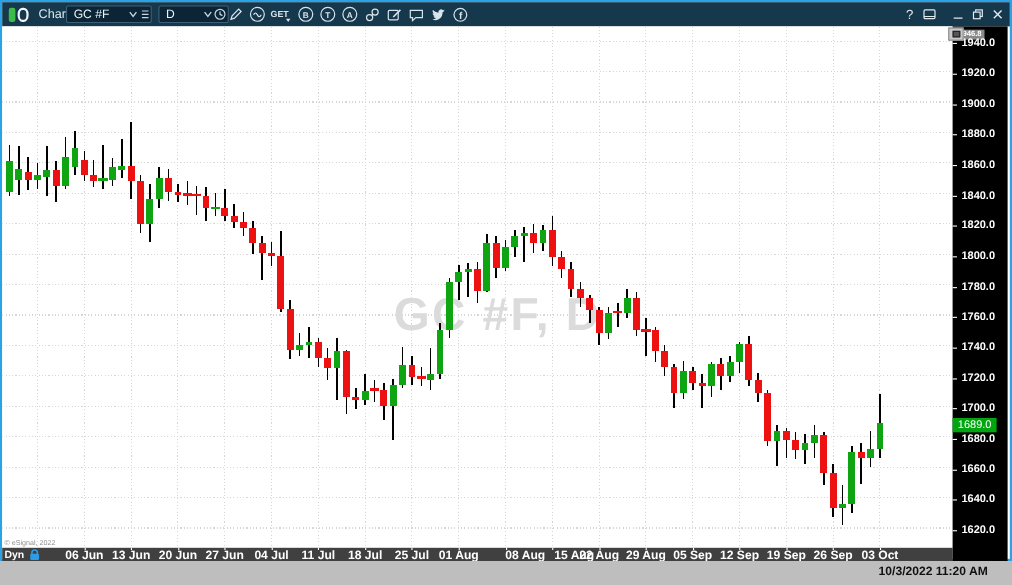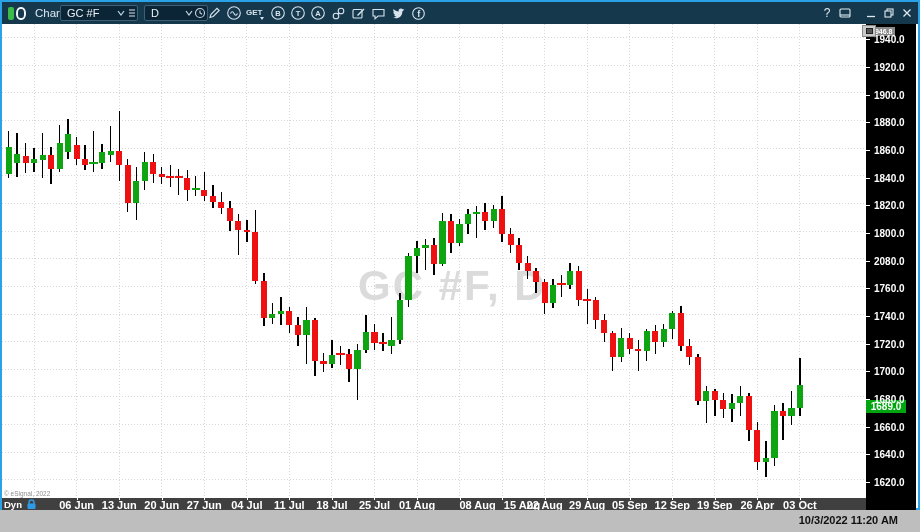--- a/index.html
+++ b/index.html
@@ -32,21 +32,21 @@
   #xaxis { position:absolute; left:0; top:496px; width:864px; height:12px; background:#404040; }
   .x-label { position:absolute; top:1px; transform:translateX(-50%); color:#fff; font-size:11px; font-weight:bold; white-space:nowrap; }
   .x-tick { position:absolute; top:0; width:1px; height:2px; background:#fff; }
   #dyn-badge { position:absolute; left:2px; top:1px; display:flex; align-items:center; }
   #dyn-label { color:#fff; font-size:9.5px; font-weight:bold; }
 
   #yaxis { position:absolute; left:864px; top:22px; width:50px; height:486px; background:#000; }
   .y-tick-label { position:absolute; left:8px; color:#fff; font-size:10px; font-weight:bold; transform:translateY(-50%); }
   .y-tick-dash { position:absolute; left:0; width:4px; height:1px; background:#fff; }
   #axis-top-marker { position:absolute; left:2px; top:3px; background:#8A8A8A; color:#fff; font-size:7px; font-weight:bold; padding:0 3px; line-height:9px; }
-  #last-price-label { position:absolute; left:0; width:40px; height:13px; background:#00A510; color:#fff; font-size:10px; font-weight:bold; text-align:center; line-height:13px;margin-top:20px; }
+  #last-price-label { position:absolute; left:0; width:40px; height:13px; background:#00A510; color:#fff; font-size:10px; font-weight:normal; text-align:center; line-height:13px; }
 
   #pane-btn { position:absolute; left:860px; top:23px; width:14px; height:12px; background:#C9C9C9; border:1px solid #8a8a8a; display:flex; align-items:center; justify-content:center; cursor:pointer; }
   #pane-btn .glyph { width:7px; height:6px; border:1px solid #222; background:#555; }
 
   #statusbar { position:absolute; left:0; top:510px; width:920px; height:22px; background:#BEBEBE; }
   #status-datetime { position:absolute; right:22px; top:4px; font-size:11px; font-weight:bold; color:#111; }
 </style>
 </head>
 <body>
 
@@ -631,21 +631,21 @@
         <span class="x-label" style="left: 542.667px;">22 Aug</span>
         <div class="x-tick" style="left: 585.212px;"></div>
         <span class="x-label" style="left: 585.212px;">29 Aug</span>
         <div class="x-tick" style="left: 627.757px;"></div>
         <span class="x-label" style="left: 627.757px;">05 Sep</span>
         <div class="x-tick" style="left: 670.302px;"></div>
         <span class="x-label" style="left: 670.302px;">12 Sep</span>
         <div class="x-tick" style="left: 712.847px;"></div>
         <span class="x-label" style="left: 712.847px;">19 Sep</span>
         <div class="x-tick" style="left: 755.392px;"></div>
-        <span class="x-label" style="left: 755.392px;">26 Apr</span>
+        <span class="x-label" style="left: 755.392px;">26 Sep</span>
         <div class="x-tick" style="left: 797.937px;"></div>
         <span class="x-label" style="left: 797.937px;">03 Oct</span>
       </div>
 
     <div id="yaxis">
       <span id="axis-top-marker">1946.8</span>
       <div id="last-price-label" style="top: 356.033px;">1689.0</div>
     <div class="y-tick-dash" style="top: 15.4px;"></div>
         <span class="y-tick-label" style="top: 15.4px;">1940.0</span>
         <div class="y-tick-dash" style="top: 43.06px;"></div>
@@ -656,21 +656,21 @@
         <span class="y-tick-label" style="top: 98.38px;">1880.0</span>
         <div class="y-tick-dash" style="top: 126.04px;"></div>
         <span class="y-tick-label" style="top: 126.04px;">1860.0</span>
         <div class="y-tick-dash" style="top: 153.7px;"></div>
         <span class="y-tick-label" style="top: 153.7px;">1840.0</span>
         <div class="y-tick-dash" style="top: 181.36px;"></div>
         <span class="y-tick-label" style="top: 181.36px;">1820.0</span>
         <div class="y-tick-dash" style="top: 209.02px;"></div>
         <span class="y-tick-label" style="top: 209.02px;">1800.0</span>
         <div class="y-tick-dash" style="top: 236.68px;"></div>
-        <span class="y-tick-label" style="top: 236.68px;">2080.0</span>
+        <span class="y-tick-label" style="top: 236.68px;">1780.0</span>
         <div class="y-tick-dash" style="top: 264.34px;"></div>
         <span class="y-tick-label" style="top: 264.34px;">1760.0</span>
         <div class="y-tick-dash" style="top: 292px;"></div>
         <span class="y-tick-label" style="top: 292px;">1740.0</span>
         <div class="y-tick-dash" style="top: 319.66px;"></div>
         <span class="y-tick-label" style="top: 319.66px;">1720.0</span>
         <div class="y-tick-dash" style="top: 347.32px;"></div>
         <span class="y-tick-label" style="top: 347.32px;">1700.0</span>
         <div class="y-tick-dash" style="top: 374.98px;"></div>
         <span class="y-tick-label" style="top: 374.98px;">1680.0</span>

